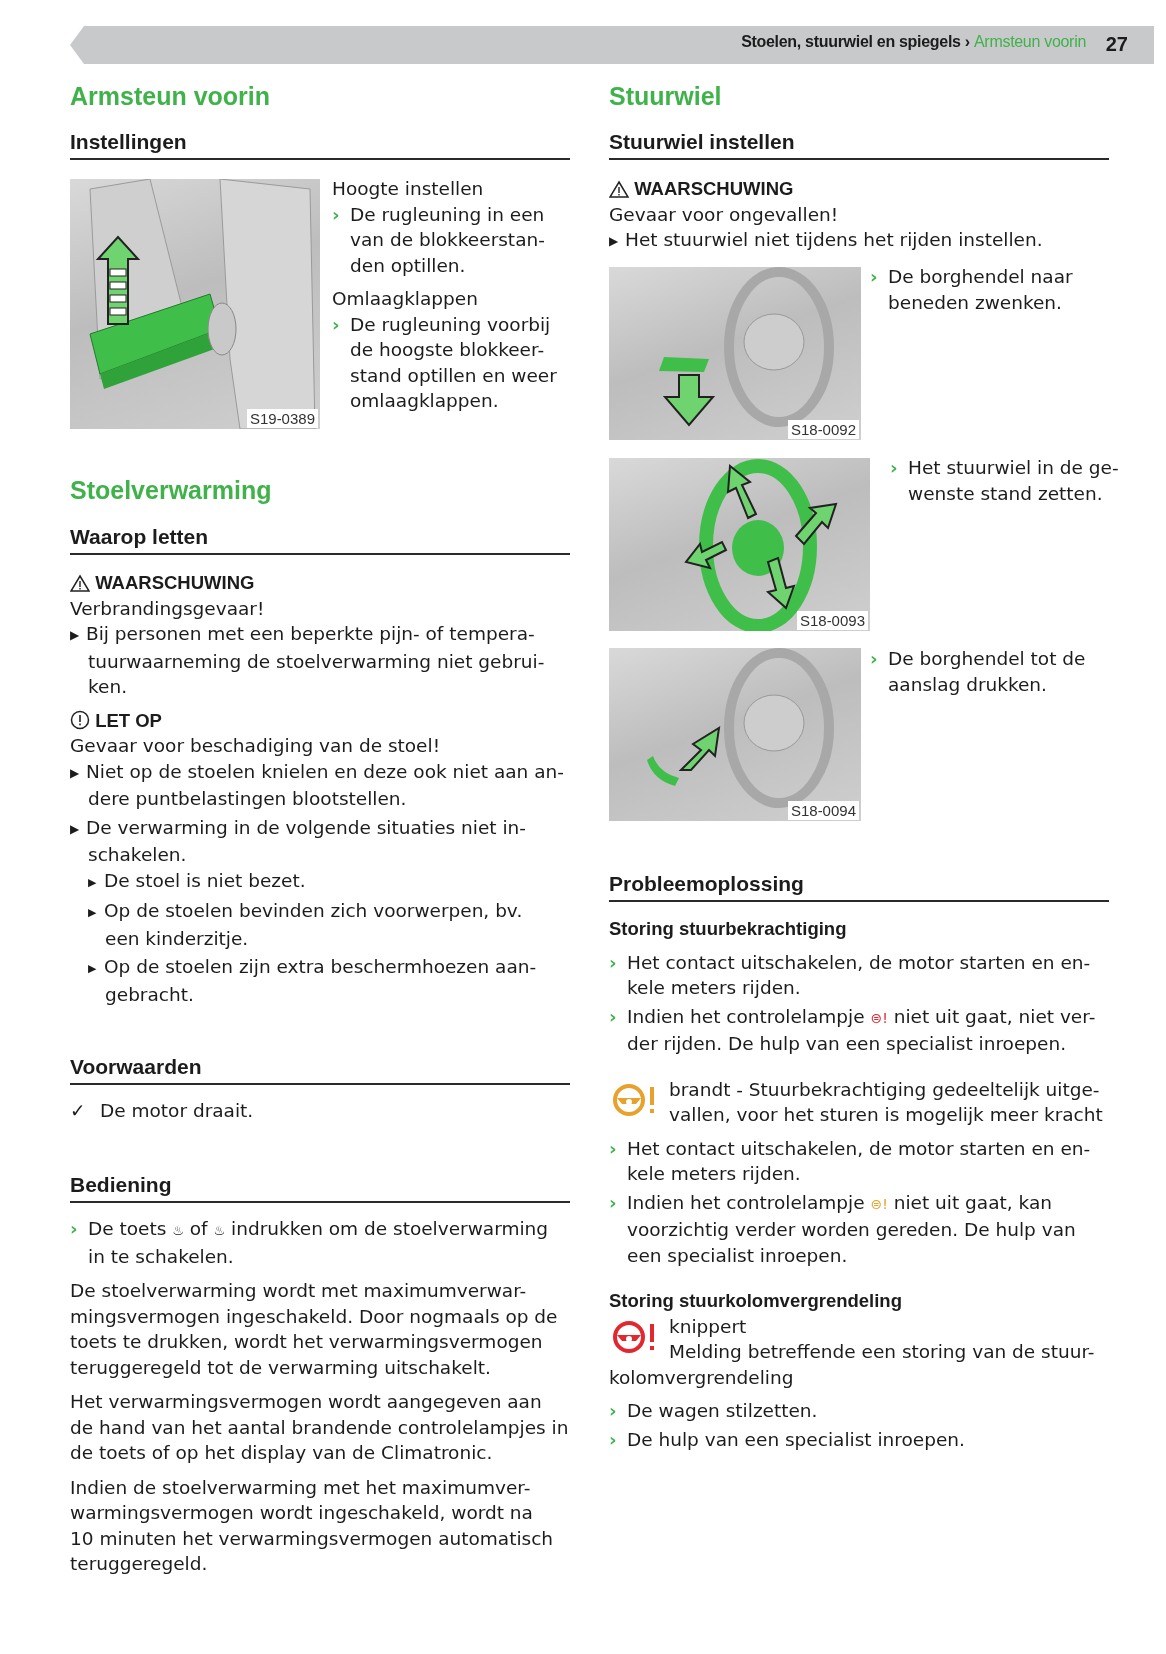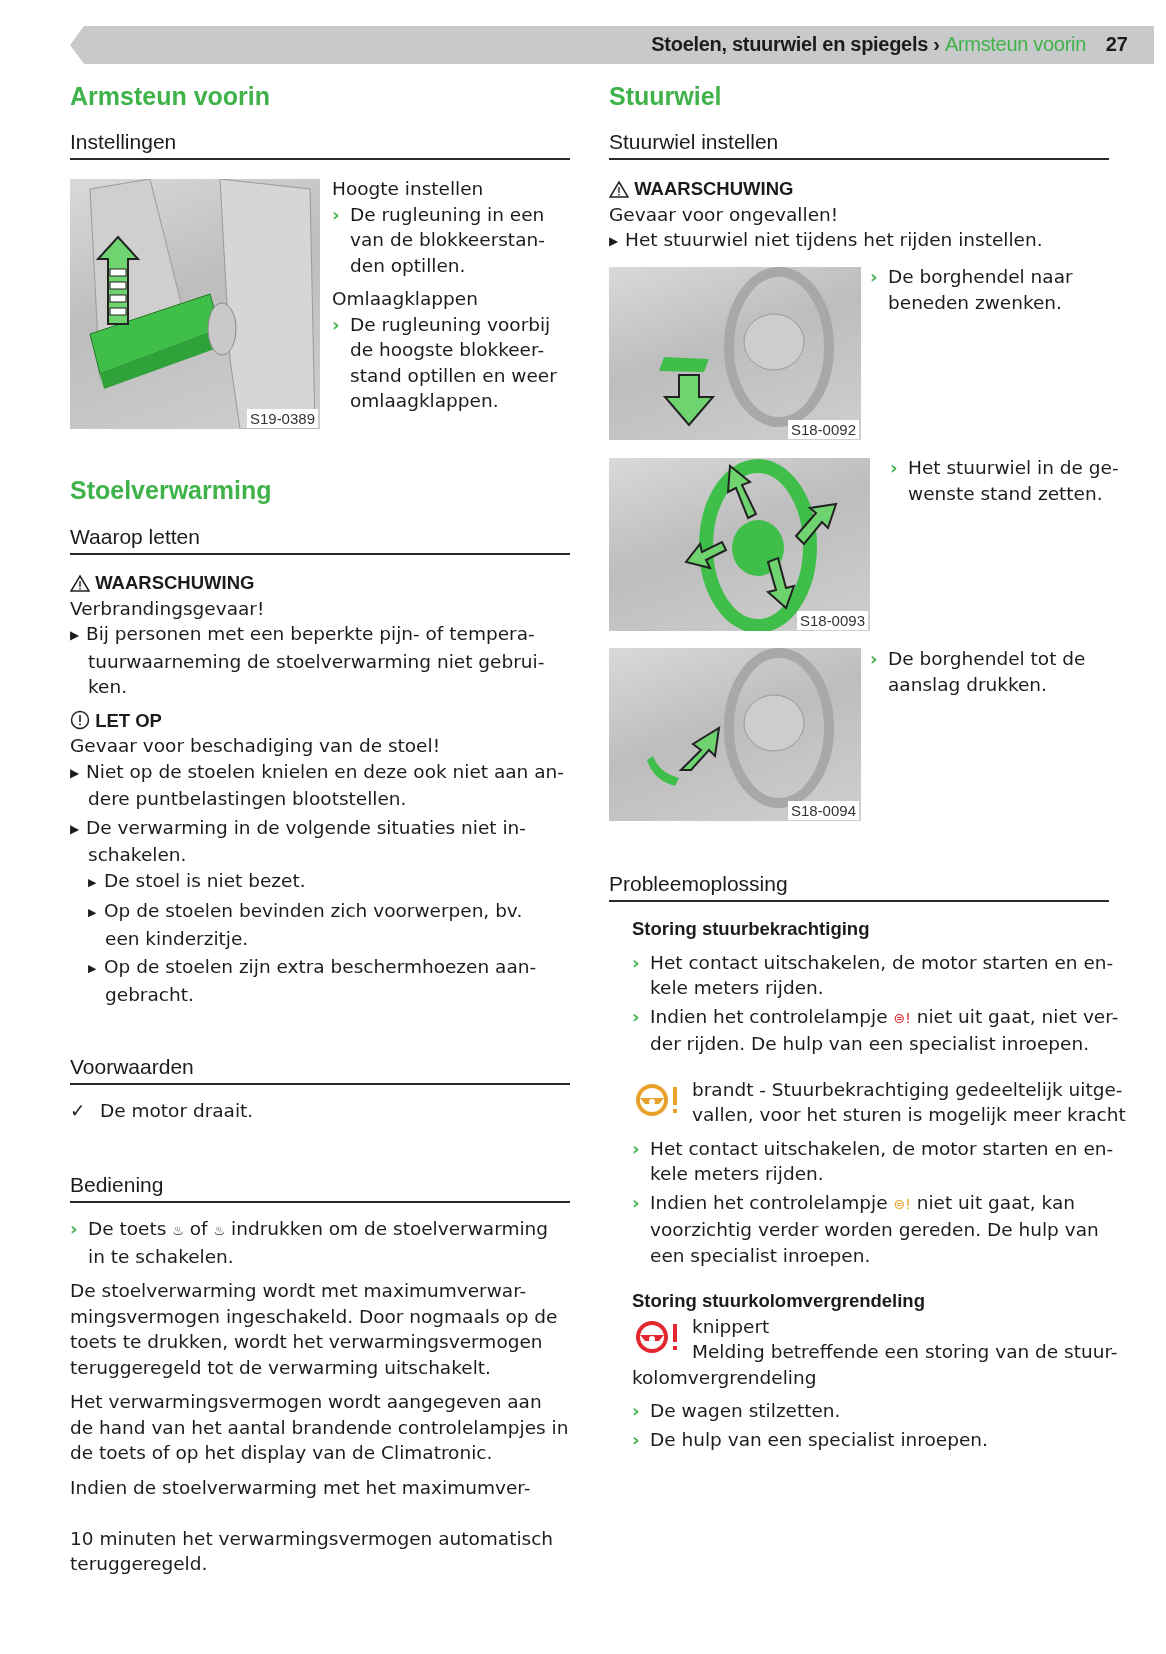--- a/index.html
+++ b/index.html
@@ -1,27 +1,27 @@
 <!DOCTYPE html>
 <html><head>
 <meta charset="utf-8">
 <style>
   html, body { margin:0; padding:0; background:#ffffff; }
   body { width:1166px; height:1654px; position:relative; overflow:hidden;
          font-family:"DejaVu Sans", sans-serif; color:#1c1c1c; }
   .header-bar { position:absolute; left:70px; top:26px; width:1084px; height:38px; background:#c8c9cb;
                 clip-path: polygon(14px 0, 100% 0, 100% 100%, 14px 100%, 0 50%); }
   .header-text { position:absolute; right:58px; top:33px; font-family:"Liberation Sans", sans-serif;
-                 font-size:20px; font-weight:bold; letter-spacing:-0.3px; white-space:nowrap; }
+                 font-size:16px; font-weight:bold; letter-spacing:-0.3px; white-space:nowrap; }
   .header-text .crumb-current { color:#3fb24a; font-weight:normal; }
   .header-page { position:absolute; right:38px; top:33px; font-family:"Liberation Sans", sans-serif;
                  font-size:20px; font-weight:bold; }
   .green-title { position:absolute; font-family:"Liberation Sans", sans-serif; font-weight:bold;
                  font-size:25px; color:#3fb24a; margin:0; }
-  .section-head { position:absolute; width:500px; font-family:"Liberation Sans", sans-serif; font-weight:normal;
+  .section-head { position:absolute; width:500px; font-family:"Liberation Sans", sans-serif; font-weight:bold;
                   font-size:21px; padding-bottom:4px; border-bottom:2px solid #2a2a2a; margin:0; }
   .txt { position:absolute; font-size:18.5px; line-height:25.5px; margin:0; }
   .bold { font-weight:bold; font-family:"Liberation Sans", sans-serif; }
   .chev { color:#3fb24a; font-weight:bold; display:inline-block; width:18px; }
   .tri { display:inline-block; width:16px; font-size:12px; vertical-align:1px; }
   .img { position:absolute; background:linear-gradient(160deg,#d9d9d9,#bdbdbd 45%,#cfcfcf); overflow:hidden; }
   .img-code { position:absolute; right:2px; bottom:1px; background:#fff; font-family:"Liberation Sans", sans-serif;
               font-size:15px; padding:1px 3px; color:#333;margin-top:26px; }
   .warnicon { display:inline-block; vertical-align:-3px; }
 </style>
@@ -136,21 +136,21 @@
     <span>indrukken om de stoelverwarming</span><br>
     <span>in te schakelen.</span>
   </div>
   <p style="margin:9px 0 0 0;">
     <span>De stoelverwarming wordt met maximumverwar-</span><br><span>mingsvermogen ingeschakeld. Door nogmaals op de</span><br><span>toets te drukken, wordt het verwarmingsvermogen</span><br><span>teruggeregeld tot de verwarming uitschakelt.</span>
   </p>
   <p style="margin:9px 0 0 0;">
     <span>Het verwarmingsvermogen wordt aangegeven aan</span><br><span>de hand van het aantal brandende controlelampjes in</span><br><span>de toets of op het display van de Climatronic.</span>
   </p>
   <p style="margin:9px 0 0 0;">
-    <span>Indien de stoelverwarming met het maximumver-</span><br><br><span>10 minuten het verwarmingsvermogen automatisch</span><br><span>teruggeregeld.</span>
+    <span>Indien de stoelverwarming met het maximumver-</span><br><span>warmingsvermogen wordt ingeschakeld, wordt na</span><br><span>10 minuten het verwarmingsvermogen automatisch</span><br><span>teruggeregeld.</span>
   </p>
 </div>
 
 <h1 class="green-title" style="left:609px;top:82px;">Stuurwiel</h1>
 <h2 class="section-head" style="left:609px;top:130px;">Stuurwiel instellen</h2>
 
 <div class="txt" style="left:609px;top:176px;width:500px;">
   <div class="bold">
     <svg class="warnicon" width="20" height="18">
         <path d="M10 2 L19 17 L1 17 Z" fill="none" stroke="#222" stroke-width="1.5"></path>
@@ -201,21 +201,21 @@
     <path d="M72 122 L92 102 L84 96 L110 80 L106 108 L100 102 L82 122 Z" fill="#6fd46f" stroke="#222" stroke-width="2"></path>
   </svg>
   <span class="img-code">S18-0094</span>
 </div>
 <div class="txt" style="left:870px;top:646px;width:240px;padding-left:18px;">
   <span class="chev" style="margin-left:-18px;">›</span><span>De borghendel tot de</span><br><span>aanslag drukken.</span>
 </div>
 
 <h2 class="section-head" style="left:609px;top:872px;">Probleemoplossing</h2>
 
-<div class="txt" style="left:609px;top:916px;width:505px;margin-left:23px;">
+<div class="txt" style="left:609px;top:916px;width:505px;">
   <div class="bold">Storing stuurbekrachtiging</div>
   <div style="padding-left:18px;margin-top:8px;">
     <span class="chev" style="margin-left:-18px;">›</span><span>Het contact uitschakelen, de motor starten en en-</span><br><span>kele meters rijden.</span>
   </div>
   <div style="padding-left:18px;margin-top:3px;">
     <span class="chev" style="margin-left:-18px;">›</span><span>Indien het controlelampje</span>
     <span style="color:#e2282e;font-size:14px;">⊜!</span>
     <span>niet uit gaat, niet ver-</span><br><span>der rijden. De hulp van een specialist inroepen.</span>
   </div>
 

